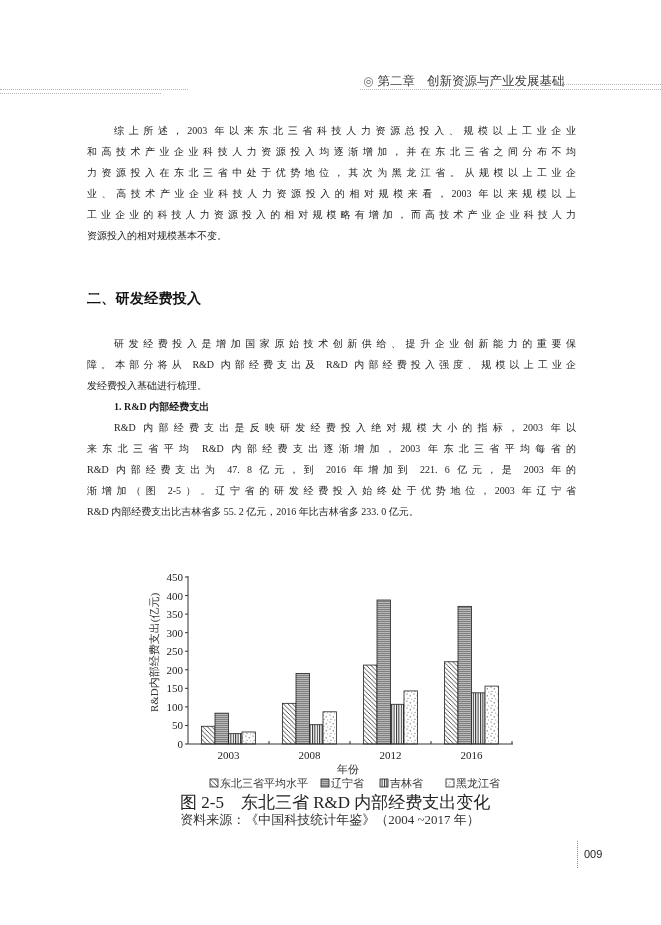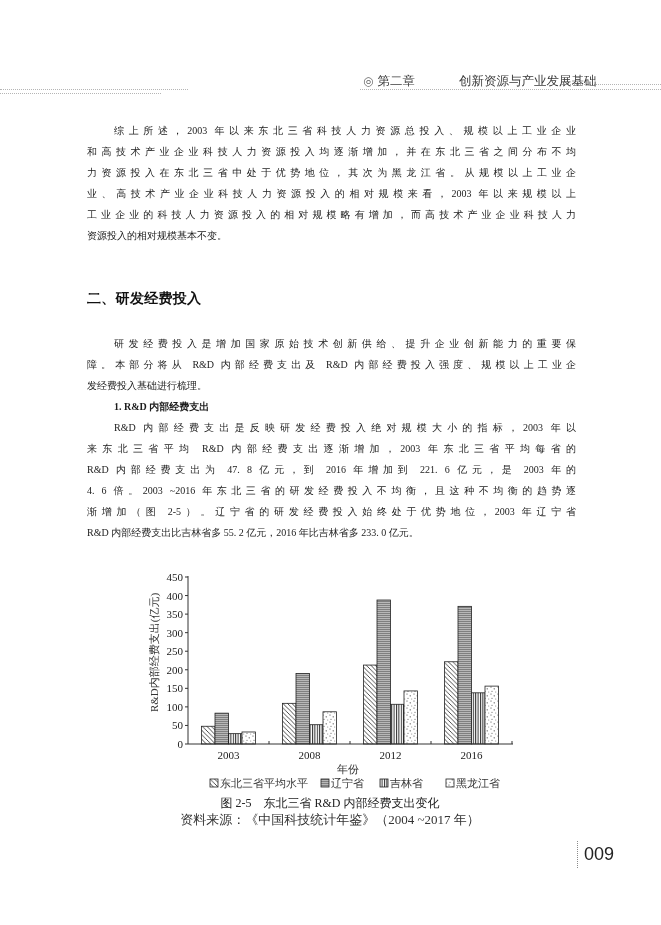--- a/index.html
+++ b/index.html
@@ -27,66 +27,65 @@
     position: absolute; left: 87px; top: 286px; line-height: 24px;
     font-family: "DejaVu Sans", "Liberation Sans", sans-serif;
     font-weight: bold; font-size: 14px; letter-spacing: 0.3px; color: #111;
   }
   #chart-svg { position: absolute; left: 0; top: 560px; width: 661px; height: 240px; }
   .tick-lbl { font-family: "Liberation Serif", "DejaVu Serif", serif; font-size: 11px; fill: #222; }
   .axis-lbl { font-family: "Liberation Serif", "DejaVu Serif", serif; font-size: 11px; fill: #333; }
   .legend-lbl { font-family: "Liberation Serif", "DejaVu Serif", serif; font-size: 11px; fill: #333; }
   .fig-caption {
     position: absolute; left: 180px; width: 300px; top: 795px; text-align: center;
-    font-size: 12px; line-height: 16px; color: #222; white-space: nowrap;
+    font-size: 17px; line-height: 16px; color: #222; white-space: nowrap;
   }
   .fig-source {
     position: absolute; left: 180px; width: 300px; top: 813px; text-align: center;
     font-size: 13px; line-height: 14px; color: #333; white-space: nowrap;
   }
   .pg-rule { position: absolute; left: 577px; top: 841px; height: 27px; width: 0; border-left: 1px dotted #8a8a8a; }
   .pg-num {
     position: absolute; left: 584px; top: 846px; line-height: 16px;
-    font-family: "Liberation Sans", "DejaVu Sans", sans-serif; font-size: 18px; color: #222;
+    font-family: "Liberation Sans", "DejaVu Sans", sans-serif; font-size: 11px; color: #222;
   }
 </style>
 </head>
 <body>
 
 <div class="dots" style="top:89px;left:0;width:188px;"></div>
 <div class="dots" style="top:93px;left:0;width:161px;"></div>
 <div class="dots" style="top:84px;left:560px;width:101px;"></div>
 <div class="dots" style="top:89px;left:360px;width:301px;"></div>
 
 <div class="hdr" style="left:363px;">
   <span class="hdr-icon">◎</span>
   <span>第二章</span>
 </div>
-<div class="hdr" style="left:427px;margin-left:32px;">创新资源与产业发展基础</div>
+<div class="hdr" style="left:427px;">创新资源与产业发展基础</div>
 
 <div class="block" style="top:120px;">
   <div class="ln indent">综上所述，2003 年以来东北三省科技人力资源总投入、规模以上工业企业</div>
   <div class="ln">和高技术产业企业科技人力资源投入均逐渐增加，并在东北三省之间分布不均</div>
   <div class="ln">力资源投入在东北三省中处于优势地位，其次为黑龙江省。从规模以上工业企</div>
   <div class="ln">业、高技术产业企业科技人力资源投入的相对规模来看，2003 年以来规模以上</div>
   <div class="ln">工业企业的科技人力资源投入的相对规模略有增加，而高技术产业企业科技人力</div>
   <div class="ln last">资源投入的相对规模基本不变。</div>
 </div>
 
 <div class="h2">二、研发经费投入</div>
 
 <div class="block" style="top:333px;">
   <div class="ln indent">研发经费投入是增加国家原始技术创新供给、提升企业创新能力的重要保</div>
   <div class="ln">障。本部分将从 R&amp;D 内部经费支出及 R&amp;D 内部经费投入强度、规模以上工业企</div>
   <div class="ln last">发经费投入基础进行梳理。</div>
   <div class="ln indent last sub">1. R&amp;D 内部经费支出</div>
   <div class="ln indent">R&amp;D 内部经费支出是反映研发经费投入绝对规模大小的指标，2003 年以</div>
   <div class="ln">来东北三省平均 R&amp;D 内部经费支出逐渐增加，2003 年东北三省平均每省的</div>
   <div class="ln">R&amp;D 内部经费支出为 47. 8 亿元，到 2016 年增加到 221. 6 亿元，是 2003 年的</div>
-  <div class="ln">4. 6 倍。2003 ~2016 年东北三省的研发经费投入不均衡，且这种不均衡的趋势逐</div>
   <div class="ln">渐增加（图 2-5）。辽宁省的研发经费投入始终处于优势地位，2003 年辽宁省</div>
   <div class="ln last">R&amp;D 内部经费支出比吉林省多 55. 2 亿元，2016 年比吉林省多 233. 0 亿元。</div>
 </div>
 
 <svg id="chart-svg" viewBox="0 0 661 240" xmlns="http://www.w3.org/2000/svg">
   <defs>
     <pattern id="pat-diag" patternUnits="userSpaceOnUse" width="4.5" height="4.5">
       <rect width="4.5" height="4.5" fill="#ffffff"></rect>
       <path d="M0,0 L4.5,4.5 M-1,3.5 L1,5.5 M3.5,-1 L5.5,1" stroke="#222" stroke-width="0.8"></path>
     </pattern>

